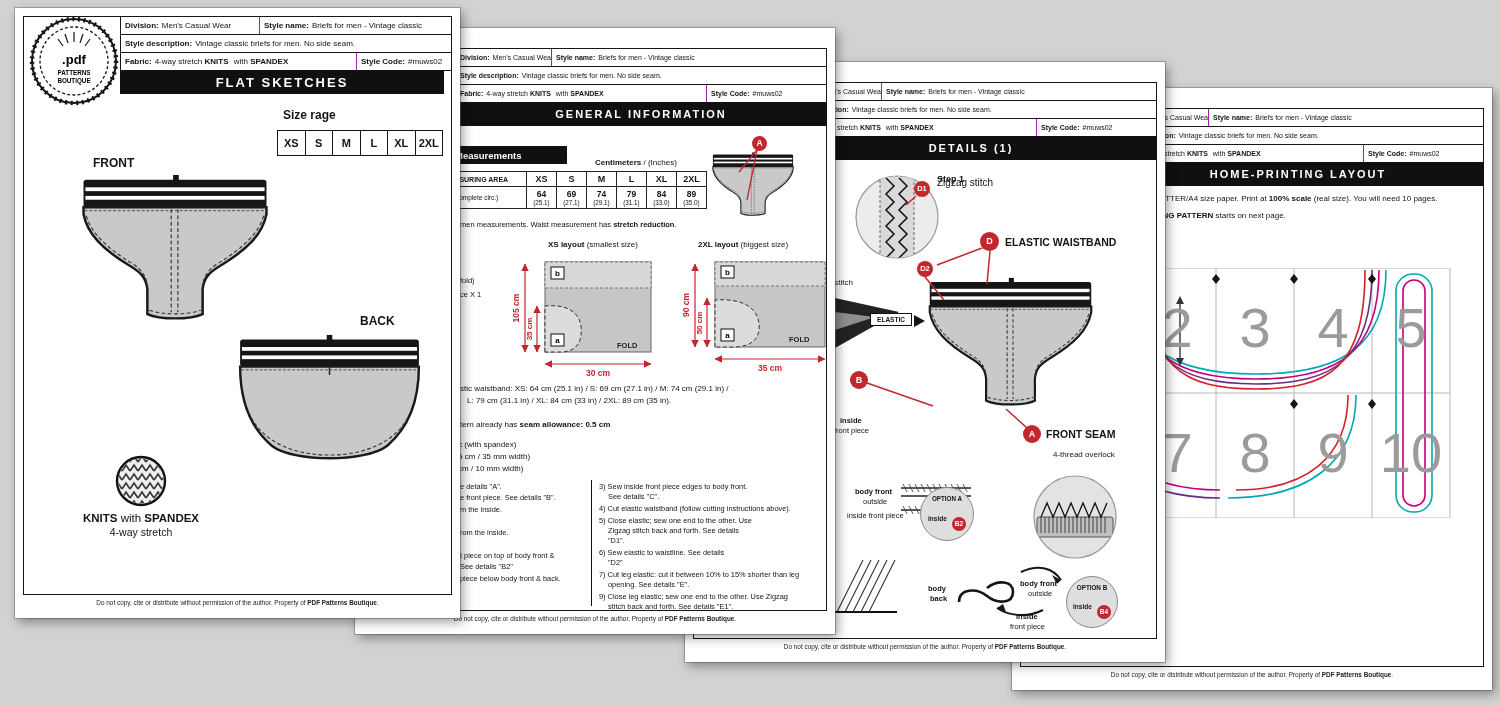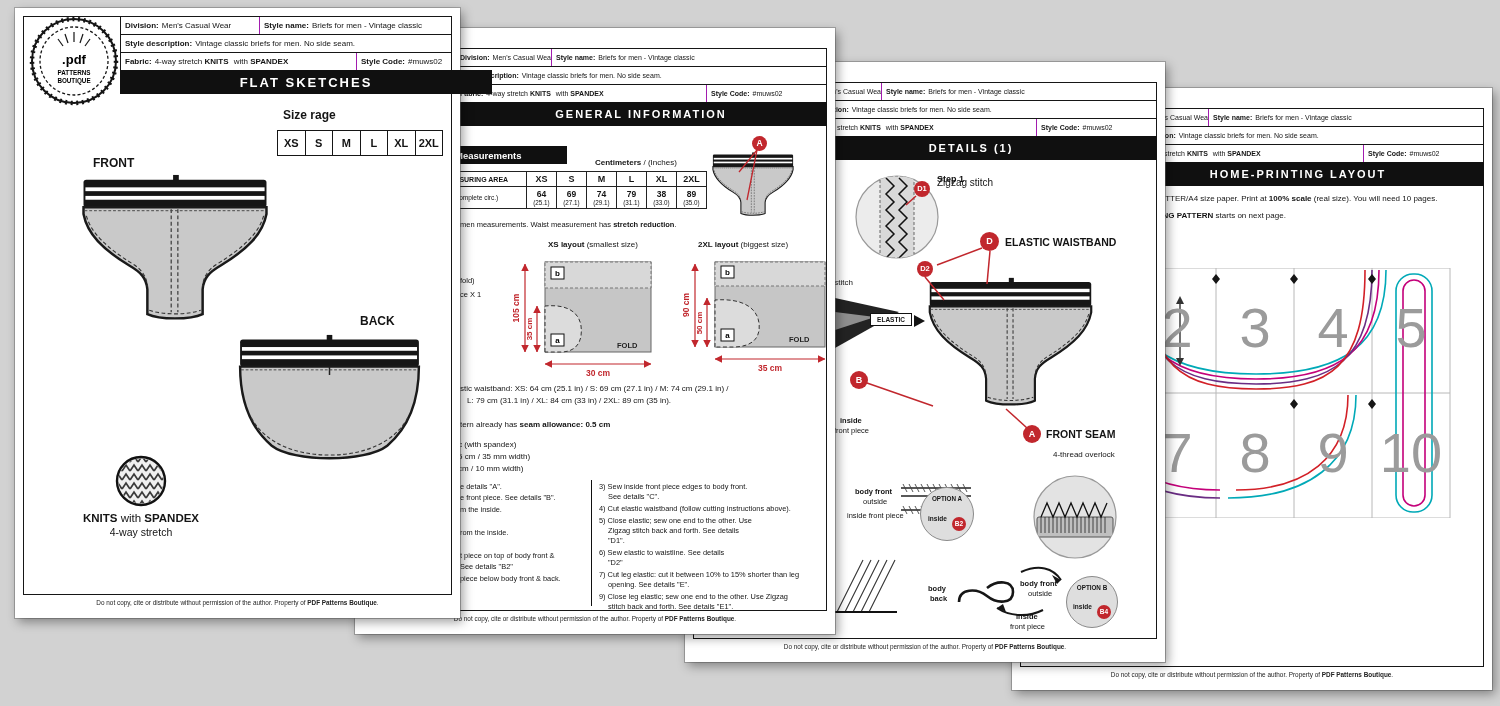--- a/index.html
+++ b/index.html
@@ -359,21 +359,21 @@
           </div>
         <div class="mtc vline2">
             <div class="b" style="font-size:8.5px">74</div>
             <div style="font-size:6.3px">(29.1)</div>
           </div>
         <div class="mtc vline2">
             <div class="b" style="font-size:8.5px">79</div>
             <div style="font-size:6.3px">(31.1)</div>
           </div>
         <div class="mtc vline2">
-            <div class="b" style="font-size:8.5px">38</div>
+            <div class="b" style="font-size:8.5px">84</div>
             <div style="font-size:6.3px">(33.0)</div>
           </div>
         <div class="mtc vline2">
             <div class="b" style="font-size:8.5px">89</div>
             <div style="font-size:6.3px">(35.0)</div>
           </div>
       </div>
     </div>
     <div class="abs nw" style="left:105px;top:192px;font-size:7.5px"><span>men measurements. Waist measurement has </span><b>stretch reduction</b><span>.</span></div>
 
@@ -501,21 +501,21 @@
           <span>4-way stretch </span>
           <b>KNITS</b>
           <span> with </span>
           <b>SPANDEX</b>
         </div>
       <div class="hcell vline" style="flex:1">
           <b>Style Code:</b>
           <span>#muws02</span>
         </div>
     </div>
-    <div class="tbar" style="left:105px;top:62px;width:372px;height:24px;font-size:13px">FLAT SKETCHES</div>
+    <div class="tbar" style="left:105px;top:62px;width:324px;height:24px;font-size:13px">FLAT SKETCHES</div>
 
     <div class="abs b" style="left:268px;top:100px;font-size:12px">Size rage</div>
     <div class="abs" style="left:262px;top:122px;width:166px;height:26px;display:flex;border:1.2px solid #161616">
       <div class="szc">XS</div>
       <div class="szc">S</div>
       <div class="szc">M</div>
       <div class="szc">L</div>
       <div class="szc">XL</div>
       <div class="szc">2XL</div>
     </div>

